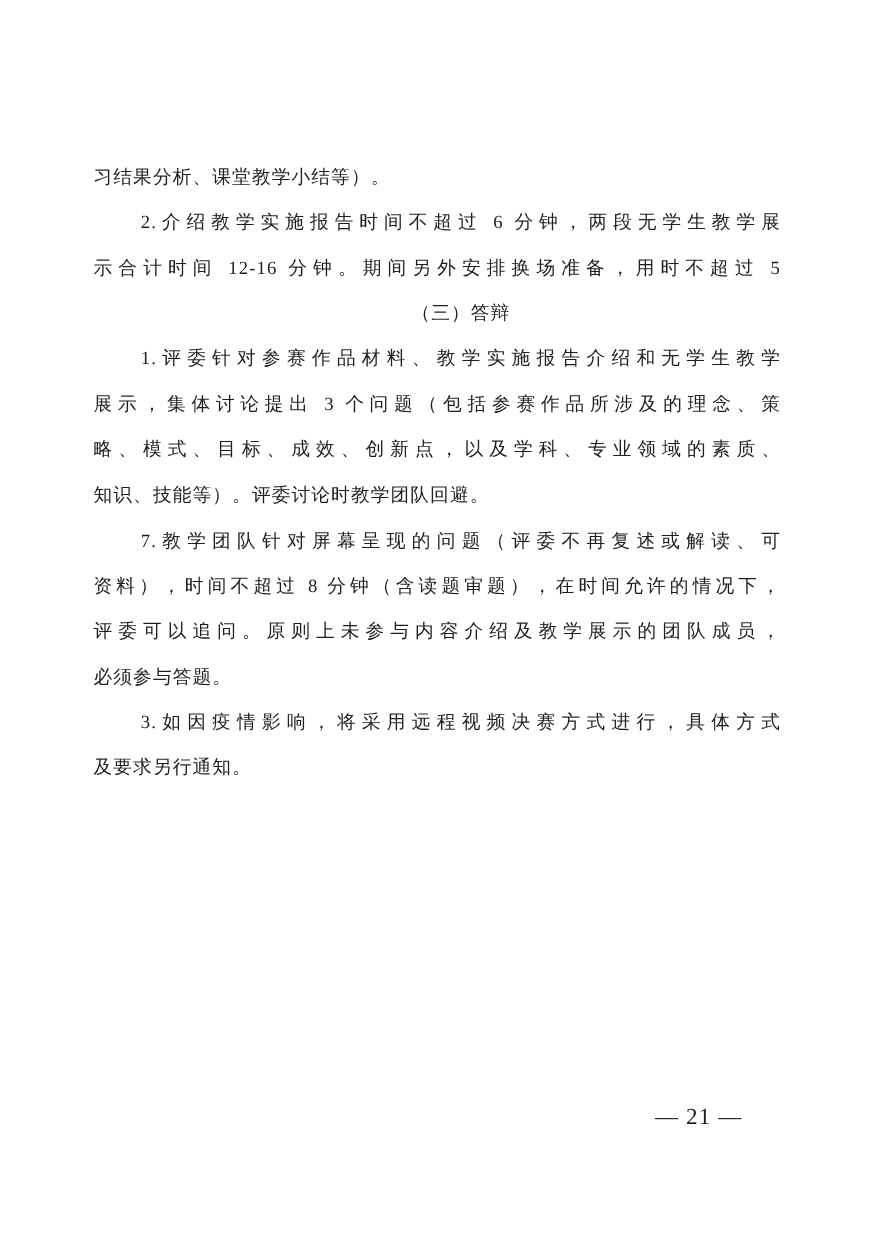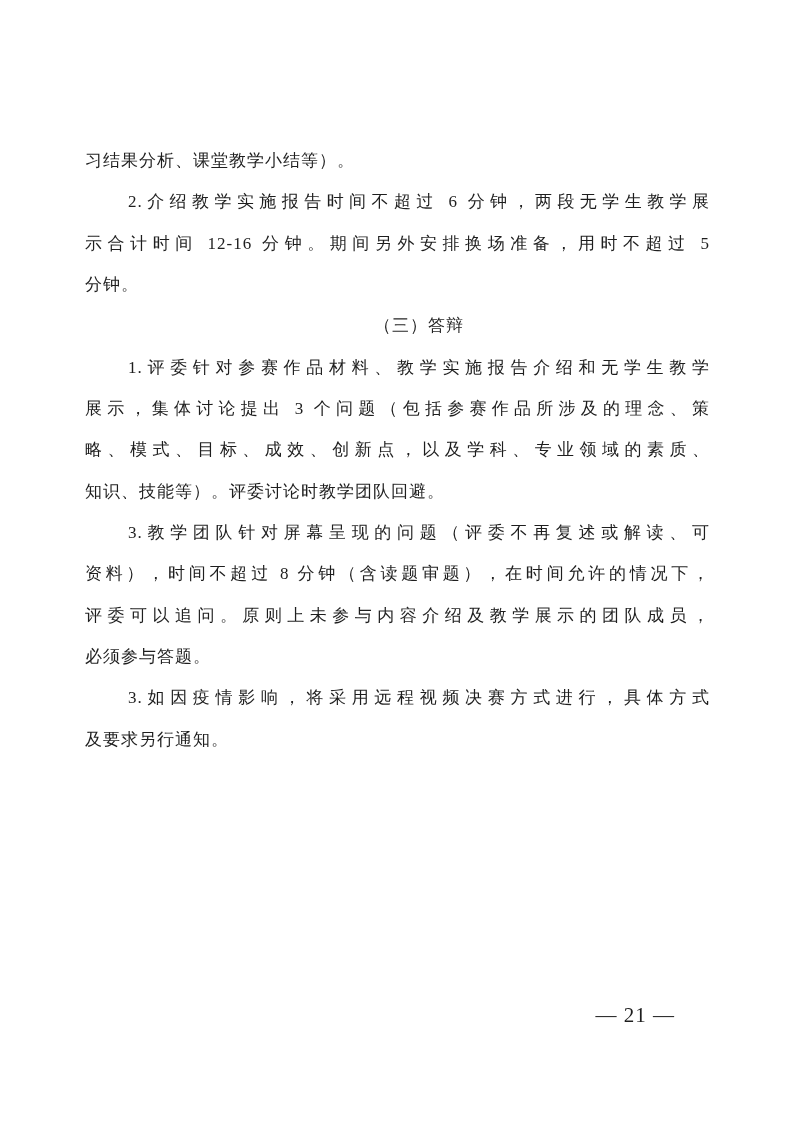--- a/index.html
+++ b/index.html
@@ -56,27 +56,26 @@
   }
 </style>
 </head>
 <body>
 
 <div class="page">
   <div class="textblock">
     <div class="ln">习结果分析、课堂教学小结等）。</div>
     <div class="ln ind j">2.介绍教学实施报告时间不超过 6 分钟，两段无学生教学展</div>
     <div class="ln j">示合计时间 12-16 分钟。期间另外安排换场准备，用时不超过 5</div>
-    <div class="ln">分钟。</div>
     <div class="ln ind">（三）答辩</div>
     <div class="ln ind j">1.评委针对参赛作品材料、教学实施报告介绍和无学生教学</div>
     <div class="ln j">展示，集体讨论提出 3 个问题（包括参赛作品所涉及的理念、策</div>
     <div class="ln j">略、模式、目标、成效、创新点，以及学科、专业领域的素质、</div>
     <div class="ln">知识、技能等）。评委讨论时教学团队回避。</div>
-    <div class="ln ind j">3.教学团队针对屏幕呈现的问题（评委不再复述或解读、可</div>
+    <div class="ln ind j">7.教学团队针对屏幕呈现的问题（评委不再复述或解读、可</div>
     <div class="ln j">资料），时间不超过 8 分钟（含读题审题），在时间允许的情况下，</div>
     <div class="ln j">评委可以追问。原则上未参与内容介绍及教学展示的团队成员，</div>
     <div class="ln">必须参与答题。</div>
     <div class="ln ind j">3.如因疫情影响，将采用远程视频决赛方式进行，具体方式</div>
     <div class="ln">及要求另行通知。</div>
   </div>
   <div class="page-number">— 21 —</div>
 </div>
 
 </body></html>

